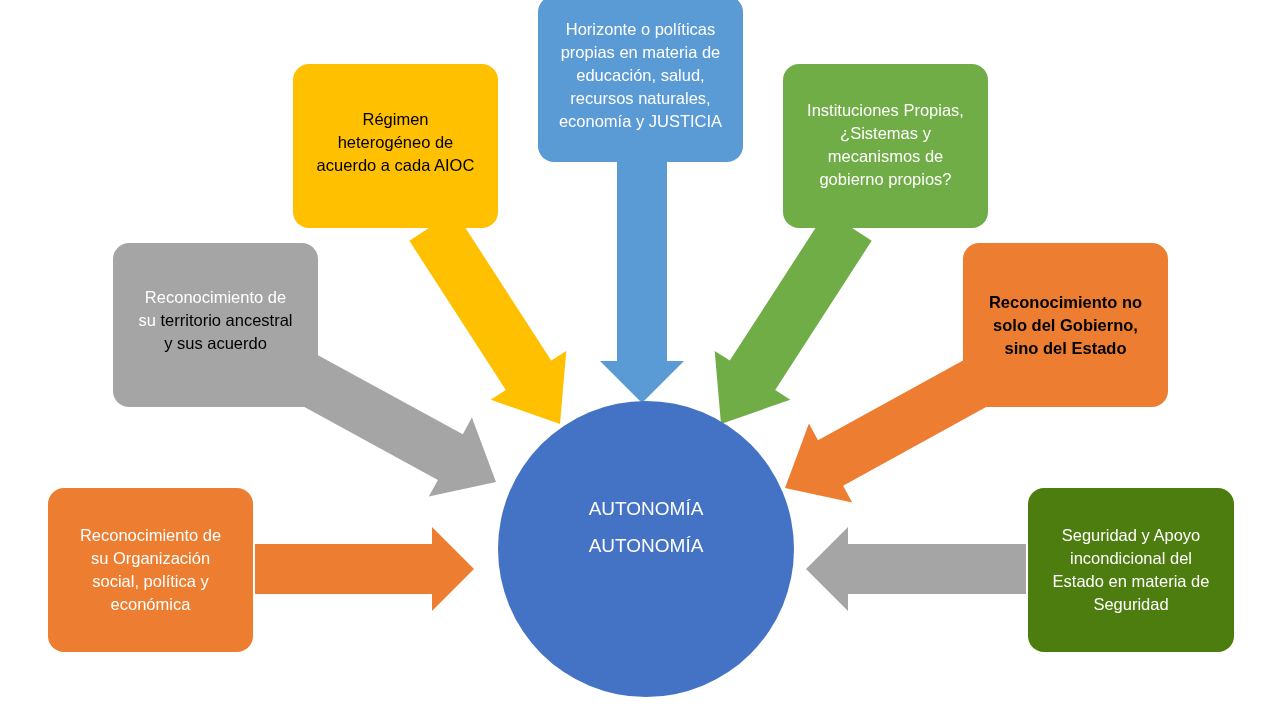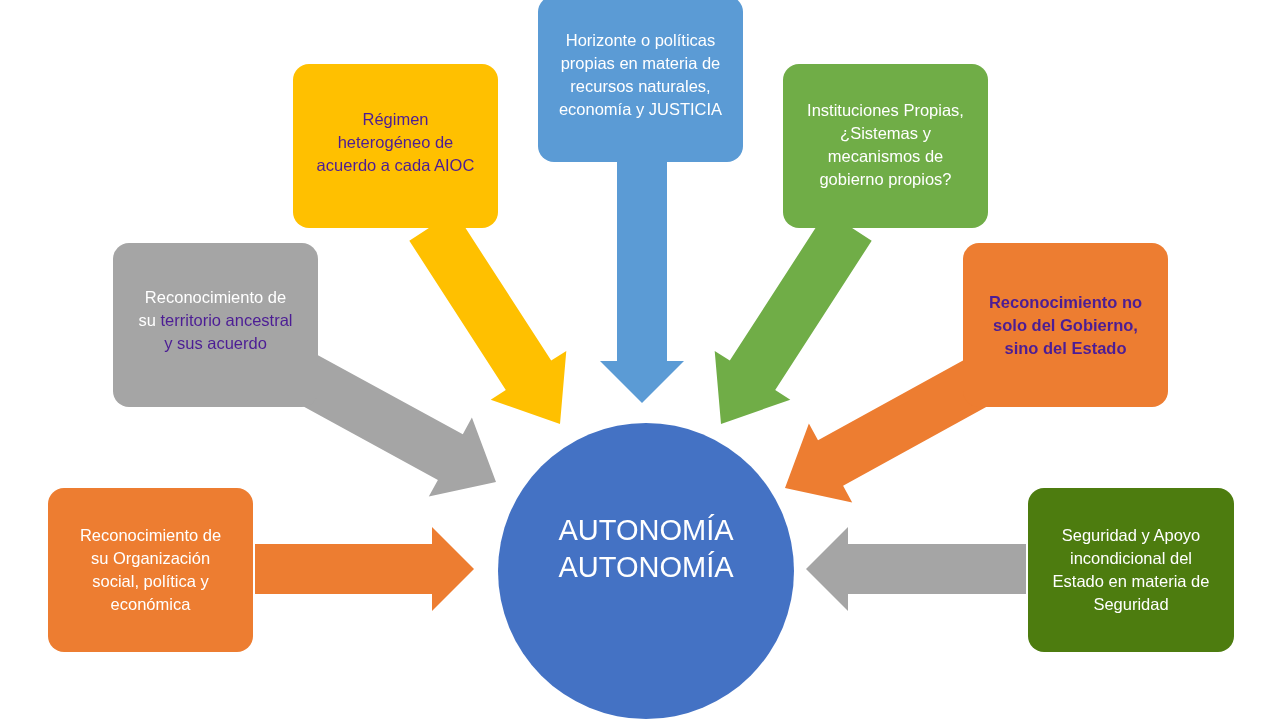--- a/index.html
+++ b/index.html
@@ -4,26 +4,26 @@
   <style>
     html, body { margin: 0; padding: 0; background: #ffffff; }
     body { width: 1280px; height: 720px; position: relative; overflow: hidden;
            font-family: "Liberation Sans", "DejaVu Sans", sans-serif; }
     #arrows { position: absolute; left: 0; top: 0; width: 1280px; height: 720px; }
     .box { position: absolute; border-radius: 16px; display: flex; align-items: center;
            justify-content: center; text-align: center; box-sizing: border-box;
            padding: 6px 10px; font-size: 16.5px; line-height: 23px; color: #ffffff; }
     .box .inner { display: block; }
     .box p { margin: 0; }
-    .center { position: absolute; left: 498px; top: 423px; width: 296px; height: 296px;
+    .center { position: absolute; left: 498px; top: 401px; width: 296px; height: 296px;
               border-radius: 50%; background: #4472c4; display: flex; align-items: center;
               justify-content: center; text-align: center; color: #fff;
-              font-size: 29px; line-height: 37px; }
+              font-size: 19px; line-height: 37px; }
     .center .lbl { margin-top: -44px; }
-    .dark { color: #4c1d95; }
+    .dark { color: #000000; }
     .bold { font-weight: bold; }
   </style>
 </head>
 <body>
 
 <svg id="arrows" viewBox="0 0 1280 720">
 
 <polygon points="255.0,594.0 432.0,594.0 432.0,611.0 474.0,569.0 432.0,527.0 432.0,544.0 255.0,544.0" fill="#ed7d31"></polygon>
     <polygon points="287.5,397.8 437.9,479.9 428.8,496.6 496.0,482.0 471.9,417.6 462.8,434.3 312.5,352.2" fill="#a5a5a5"></polygon>
     <polygon points="409.3,240.7 505.8,390.0 490.7,399.7 560.0,424.0 566.3,350.9 551.2,360.6 454.7,211.3" fill="#ffc000"></polygon>
@@ -55,20 +55,21 @@
     <p>Régimen</p>
     <p>heterogéneo de</p>
     <p>acuerdo a cada AIOC</p>
   </div>
 </div>
 
 <div class="box" id="box-horizonte" style="left:538px; top:-4px; width:205px; height:166px; background:#5b9bd5; padding-bottom:14px;">
   <div class="inner">
     <p>Horizonte o políticas</p>
     <p>propias en materia de</p>
+    <p>educación, salud,</p>
     <p>recursos naturales,</p>
     <p>economía y JUSTICIA</p>
   </div>
 </div>
 
 <div class="box" id="box-instituciones" style="left:783px; top:64px; width:205px; height:164px; background:#70ad47; padding-bottom:8px;">
   <div class="inner">
     <p style="margin-bottom:0;">Instituciones Propias,</p>
     <p>¿Sistemas y</p>
     <p>mecanismos de</p>

